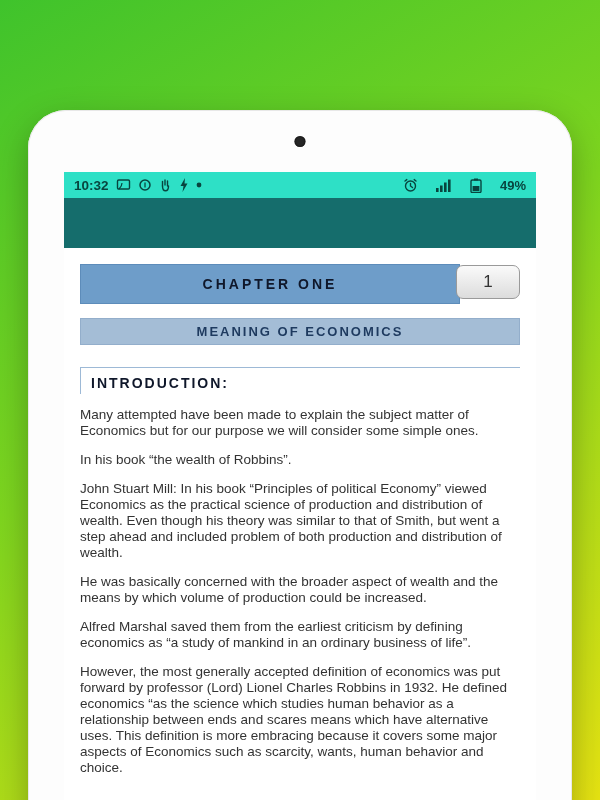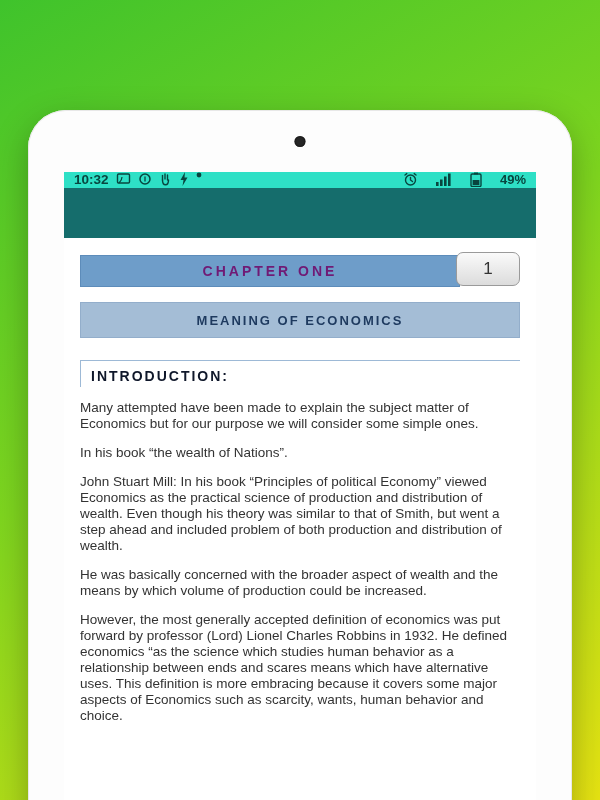--- a/index.html
+++ b/index.html
@@ -18,45 +18,45 @@
     position:absolute; top:26px; left:50%; transform:translateX(-50%);
     width:11px; height:11px; border-radius:50%;
     background:#262626; box-shadow:inset 0 0 2px #000;
   }
   .screen {
     position:absolute; left:36px; right:36px; top:62px; bottom:0;
     background:#ffffff; overflow:hidden;
   }
   
   .statusbar {
-    height:16px; background:#2ee0c6; color:#08453f;
-    display:flex; align-items:flex-start; padding:0 10px; gap:7px;
+    height:26px; background:#2ee0c6; color:#08453f;
+    display:flex; align-items:center; padding:0 10px; gap:7px;
     font-size:13.5px; font-weight:bold;
   }
   .statusbar svg { display:block; }
   .sb-right { margin-left:auto; display:flex; align-items:center; gap:18px; }
   .pct { font-size:13px; font-weight:bold; }
   
   .appheader { height:50px; background:#156d6c; }
   
   .content { padding:14px 16px 0 16px; background:#fff; height:calc(100% - 76px); overflow:hidden; cursor:default; }
   .chapter-row { display:flex; align-items:center; margin-top:2px; }
   .chapter-bar {
-    flex:1; height:32px; background:#6e9dc9; border:1px solid #5d8cba;
-    color:#701a75; display:flex; align-items:center; justify-content:center;
+    flex:1; height:40px; background:#6e9dc9; border:1px solid #5d8cba;
+    color:#0f172a; display:flex; align-items:center; justify-content:center;
     font-size:14px; font-weight:bold; letter-spacing:3px;
   }
   .page-box {
     width:64px; height:34px; margin-left:-4px; transform:translateY(-2px);
     background:linear-gradient(#fafafa,#dcdcdc); border:1px solid #9a9a9a;
     border-radius:7px; display:flex; align-items:center; justify-content:center;
     font-size:17px; color:#333; z-index:2; position:relative;
   }
   .section-bar {
-    margin-top:14px; height:36px; background:#a4bdd6; border:1px solid #93aecb;
+    margin-top:14px; height:27px; background:#a4bdd6; border:1px solid #93aecb;
     color:#1e3a5f; display:flex; align-items:center; justify-content:center;
     font-size:13px; font-weight:bold; letter-spacing:2px;
   }
   .intro {
     margin-top:22px; border-top:1px solid #9db9d6; border-left:1px solid #9db9d6;
     padding:7px 0 3px 10px; color:#0f172a; font-size:14px; font-weight:bold;
     letter-spacing:2px;
   }
   .para {
     margin-top:13px; font-size:13.5px; line-height:16px; color:#333333;
@@ -148,20 +148,21 @@
         </div>
       </div>
 
       <div class="section-bar">
         <span>MEANING OF ECONOMICS</span>
       </div>
 
       <div class="intro">INTRODUCTION:</div>
 
       <p class="para">Many attempted have been made to explain the subject matter of Economics but for our purpose we will consider some simple ones.</p>
-      <p class="para">In his book “the wealth of Nations”.</p>
+      <p class="para">In his book “the wealth of Robbins”.</p>
       <p class="para">John Stuart Mill: In his book “Principles of political Economy” viewed Economics as the practical science of production and distribution of wealth. Even though his theory was similar to that of Smith, but went a step ahead and included problem of both production and distribution of wealth.</p>
       <p class="para">He was basically concerned with the broader aspect of wealth and the means by which volume of production could be increased.</p>
+      <p class="para">Alfred Marshal saved them from the earliest criticism by defining economics as “a study of mankind in an ordinary business of life”.</p>
       <p class="para">However, the most generally accepted definition of economics was put forward by professor (Lord) Lionel Charles Robbins in 1932. He defined economics “as the science which studies human behavior as a relationship between ends and scares means which have alternative uses. This definition is more embracing because it covers some major aspects of Economics such as scarcity, wants, human behavior and choice.</p>
 
     </div>
   </div>
 </div>
 
 </body></html>

